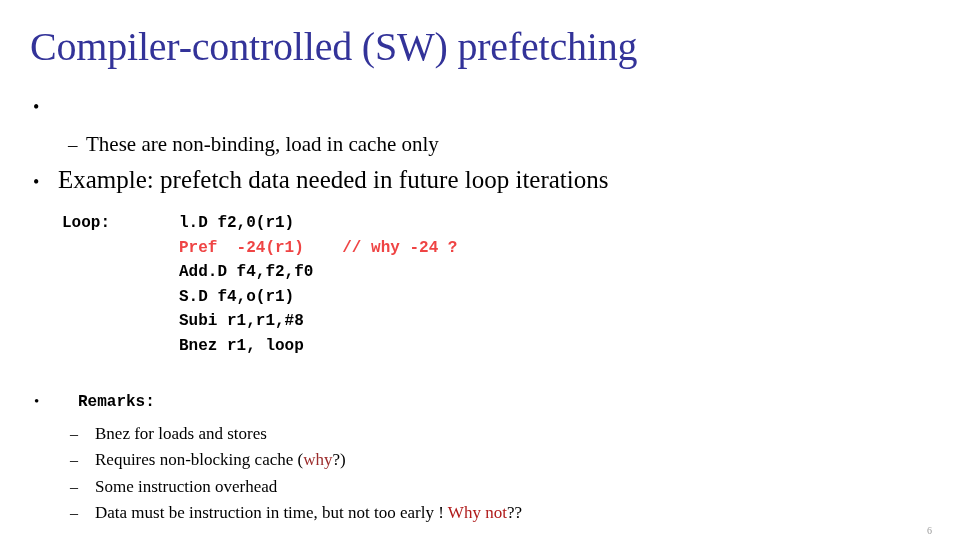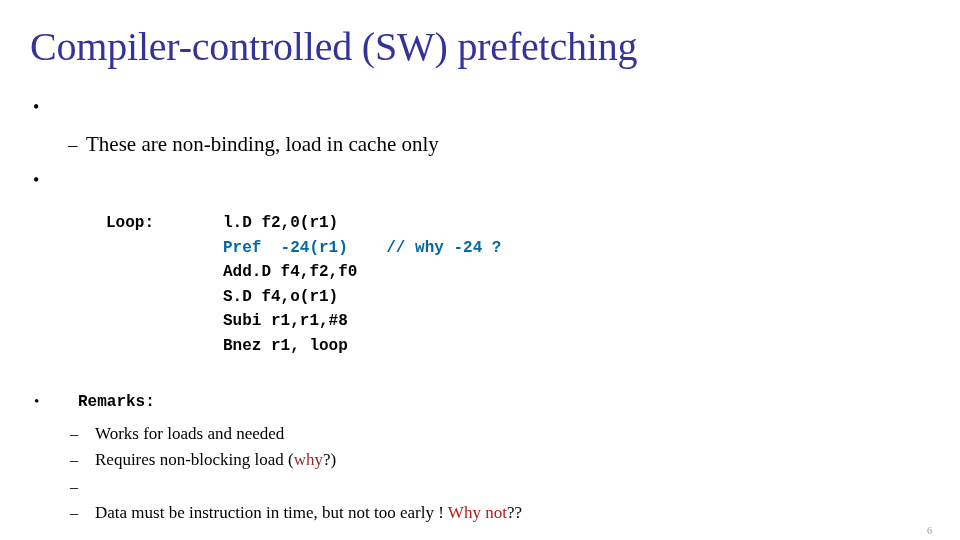--- a/index.html
+++ b/index.html
@@ -76,24 +76,23 @@
     font-family: "Liberation Mono", "DejaVu Sans Mono", monospace;
     font-size: 16px;
     font-weight: bold;
     line-height: 24.5px;
     white-space: pre;
   }
   #code-block .row { display: block; height: 24.5px; }
   #code-block .label {
     display: inline-block;
     width: 117px;
-    margin-left: 44px;
   }
   #code-block .instr { display: inline-block; }
-  .green { color: #0369a1; }
+  .green { color: #ef4444; }
 
   
   #remarks-bullet {
     position: absolute;
     left: 34px;
     top: 393px;
     display: flex;
     align-items: baseline;
   }
   #remarks-bullet .marker {
@@ -155,45 +154,49 @@
     <span class="marker">•</span>
   </div>
 
   <div class="bullet-l2" id="b-nonbind">
     <span class="marker">–</span>
     <span class="txt">These are non-binding, load in cache only</span>
   </div>
 
   <div class="bullet-l1" id="b-example">
     <span class="marker">•</span>
+    <span class="txt">Example: prefetch data needed in future loop iterations</span>
   </div>
 
   <div id="code-block"><span class="row"><span class="label">Loop:</span><span class="instr">l.D f2,0(r1)</span></span><span class="row"><span class="label"></span><span class="instr green">Pref  -24(r1)</span><span class="green">    // why -24 ?</span></span><span class="row"><span class="label"></span><span class="instr">Add.D f4,f2,f0</span></span><span class="row"><span class="label"></span><span class="instr">S.D f4,o(r1)</span></span><span class="row"><span class="label"></span><span class="instr">Subi r1,r1,#8</span></span><span class="row"><span class="label"></span><span class="instr">Bnez r1, loop</span></span></div>
 
   <div id="remarks-bullet">
     <span class="marker">•</span>
     <span class="txt">Remarks:</span>
   </div>
 
   <div class="remark-item" id="r-0">
     <span class="marker">–</span>
     <span class="txt">
-      <span>Works for loads and needed</span><span></span><span></span>
+      <span>Bnez for loads and stores</span><span></span><span></span>
     </span>
   </div>
 
   <div class="remark-item" id="r-1">
     <span class="marker">–</span>
     <span class="txt">
-      <span>Requires non-blocking load (</span><span class="red">why</span><span>?)</span>
+      <span>Requires non-blocking cache (</span><span class="red">why</span><span>?)</span>
     </span>
   </div>
 
   <div class="remark-item" id="r-2">
     <span class="marker">–</span>
+    <span class="txt">
+      <span>Some instruction overhead</span><span></span><span></span>
+    </span>
   </div>
 
   <div class="remark-item" id="r-3">
     <span class="marker">–</span>
     <span class="txt">
       <span>Data must be instruction in time, but not too early ! </span><span class="red-bold">Why not</span><span>??</span>
     </span>
   </div>
 
   <div id="page-number">6</div>

